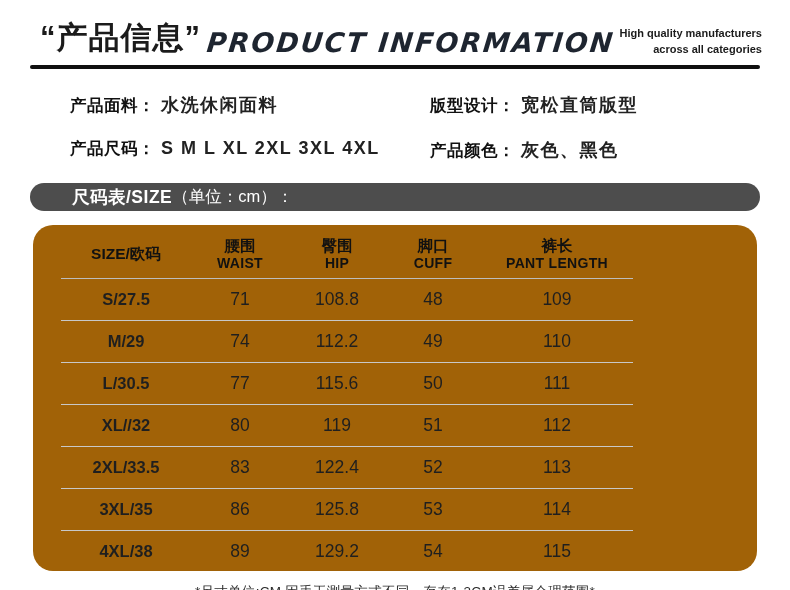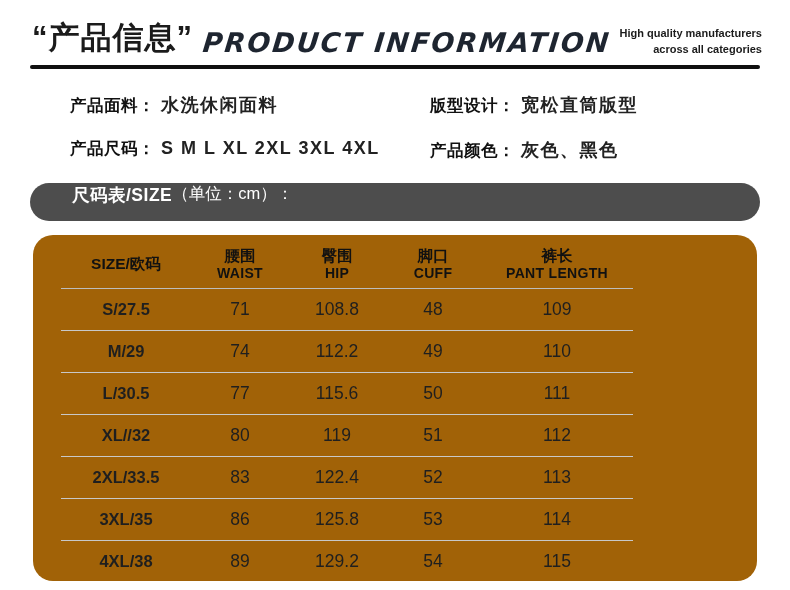--- a/index.html
+++ b/index.html
@@ -12,21 +12,21 @@
     font-family: "Liberation Sans", "DejaVu Sans", sans-serif;
     color: #1c1c1c;
     overflow: hidden;
   }
 
   
   .header {
     display: flex;
     align-items: flex-start;
     justify-content: space-between;
-    padding: 20px 28px 0 32px;
+    padding: 20px 28px 0 40px;
   }
   .title-zh {
     font-size: 31px;
     font-weight: 900;
     letter-spacing: 1px;
     color: #1b1b1b;
     white-space: nowrap;
     line-height: 36px;
   }
   .title-en {
@@ -76,25 +76,25 @@
     font-size: 18px;
     font-weight: 700;
     color: #222;
     letter-spacing: 1.5px;
     margin-left: 6px;
   }
 
   
   .size-bar {
     margin: 2px 30px 0 30px;
-    height: 38px;
+    height: 28px;
     background: #4d4d4d;
     border-radius: 19px;
     display: flex;
-    align-items: flex-start;
+    align-items: center;
     padding-left: 42px;
     color: #ffffff;
   }
   .size-bar .bold-part { font-size: 17.5px; font-weight: 900; letter-spacing: 0.5px; }
   .size-bar .rest-part { font-size: 16.5px; font-weight: 400; }
 
   
   .table-card {
     margin: 14px 33px 0 33px;
     height: 346px;

